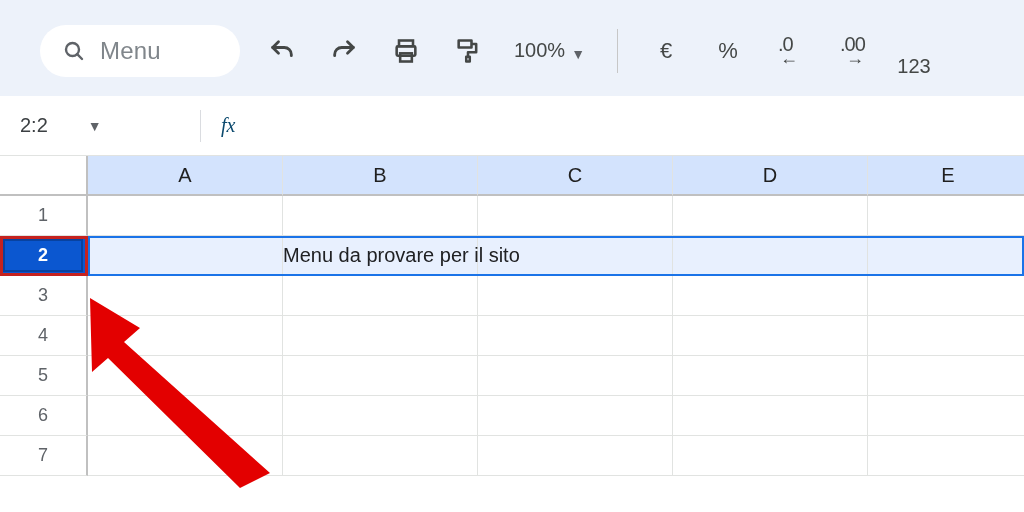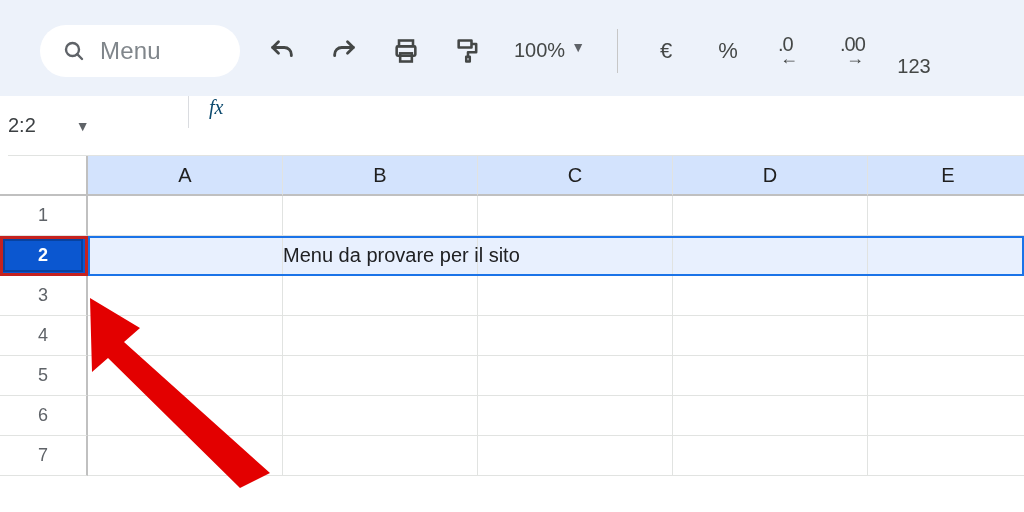--- a/index.html
+++ b/index.html
@@ -36,45 +36,45 @@
   .menu-pill .placeholder { color: #80868b; font-size: 24px; letter-spacing: .2px; }
   .tool-btn {
     width: 40px; height: 40px;
     display: flex; align-items: center; justify-content: center;
     border-radius: 6px;
     color: #444746;
     cursor: pointer;
   }
   .tool-btn svg { width: 28px; height: 28px; }
   .zoom {
-    display: flex; align-items: flex-start; gap: 6px;
+    display: flex; align-items: flex-end; gap: 6px;
     color: #444746; font-size: 20px; font-weight: 400;
     padding: 0 4px;
   }
   .zoom .caret { font-size: 14px; color: #5f6368; }
   .vsep {
     width: 1px; height: 44px; background: #c7c7c7;
     margin: 0 6px;
   }
   .fmt { width: 40px; text-align: center; color: #444746; font-size: 22px; cursor:pointer; }
   .fmt.small { font-size: 20px; margin-top: 32px; }
   .dec-icon { position: relative; width:40px; height:32px; }
   .dec-icon .top { font-size:20px; font-weight:500; position:absolute; top:-2px; left:8px; letter-spacing:-1px;}
   .dec-icon .arrow { position:absolute; bottom:-2px; font-size:18px; font-weight:700; }
   .dec-icon .arrow.left { left:10px; }
   .dec-icon .arrow.right { left:14px; }
 
   
   .formula-row {
     display: flex;
+    align-items: center;
     height: 60px;
     border-bottom: 1px solid #e1e3e1;
-    padding-left: 0;
+    padding-left: 20px;
     gap: 0;
-    margin-left: 8px;
   }
   .name-box {
     display: flex; align-items: center; gap: 40px;
     font-size: 20px; color: #3c4043;
     width: 160px;
   }
   .name-box .caret { font-size: 14px; color: #5f6368; }
   .fbar-sep { width:1px; height:32px; background:#dadce0; margin: 0 20px; }
   .fx { font-style: italic; color:#0c4a6e; font-size:20px; font-family: "Times New Roman", serif; }
 

